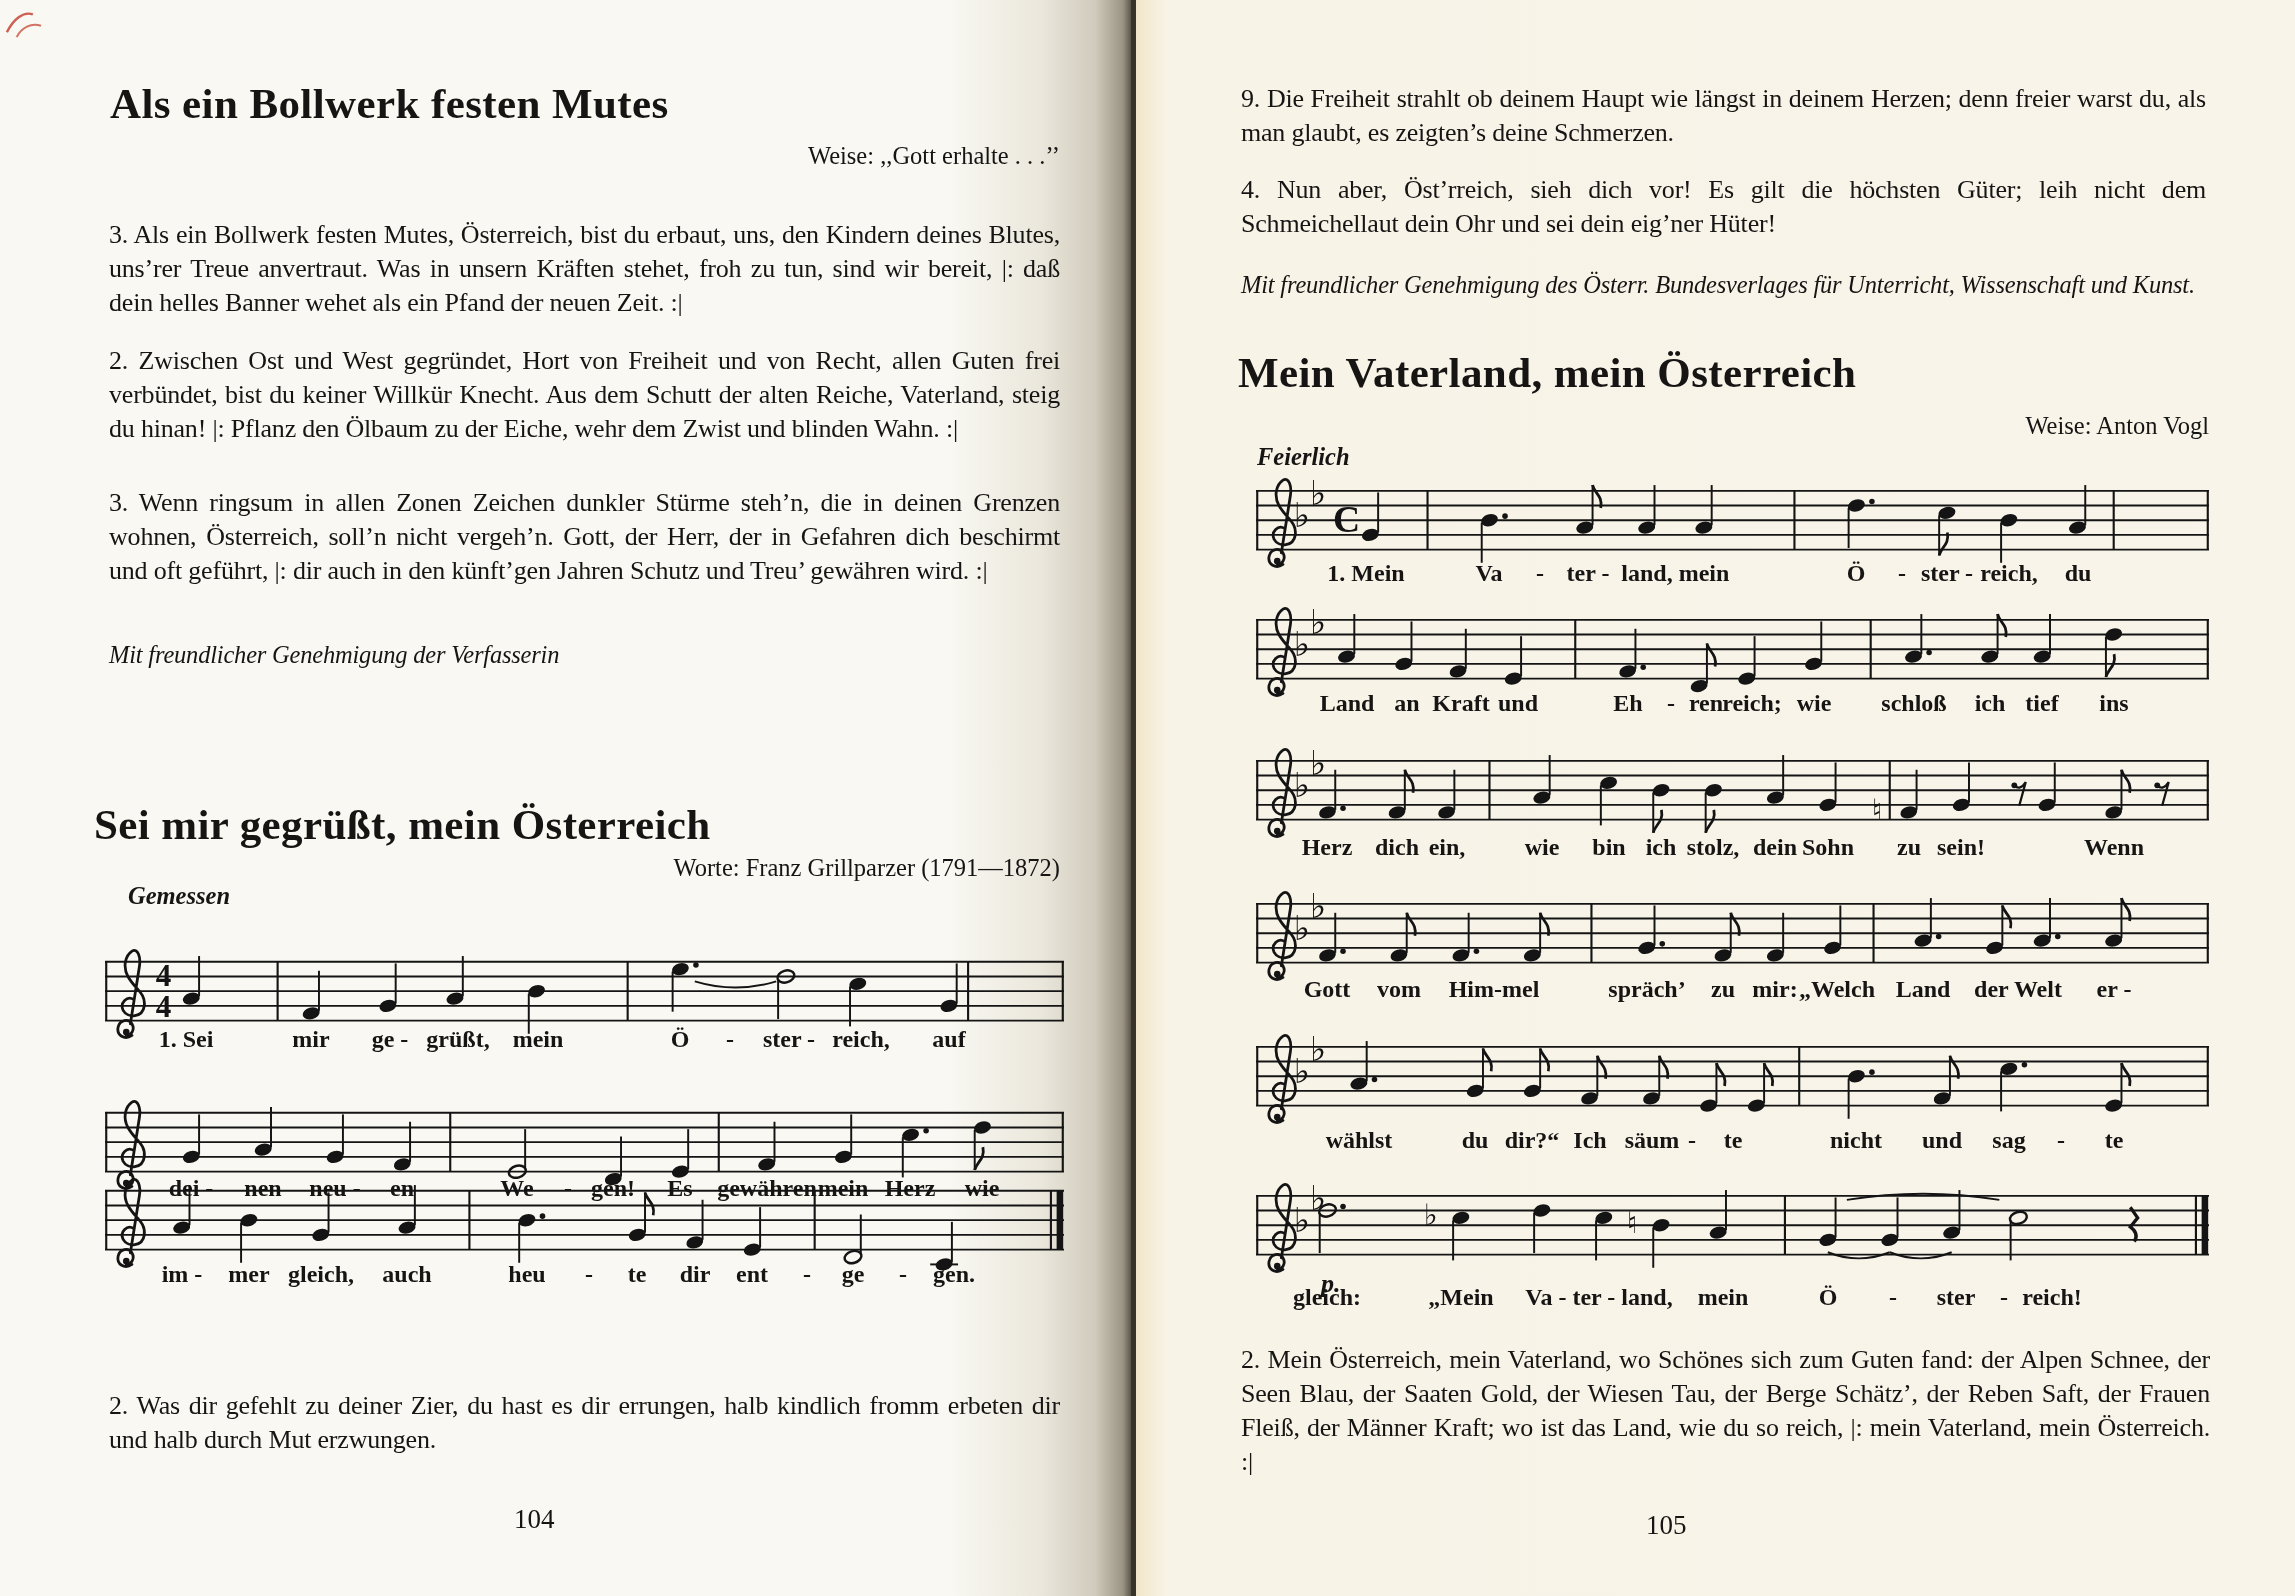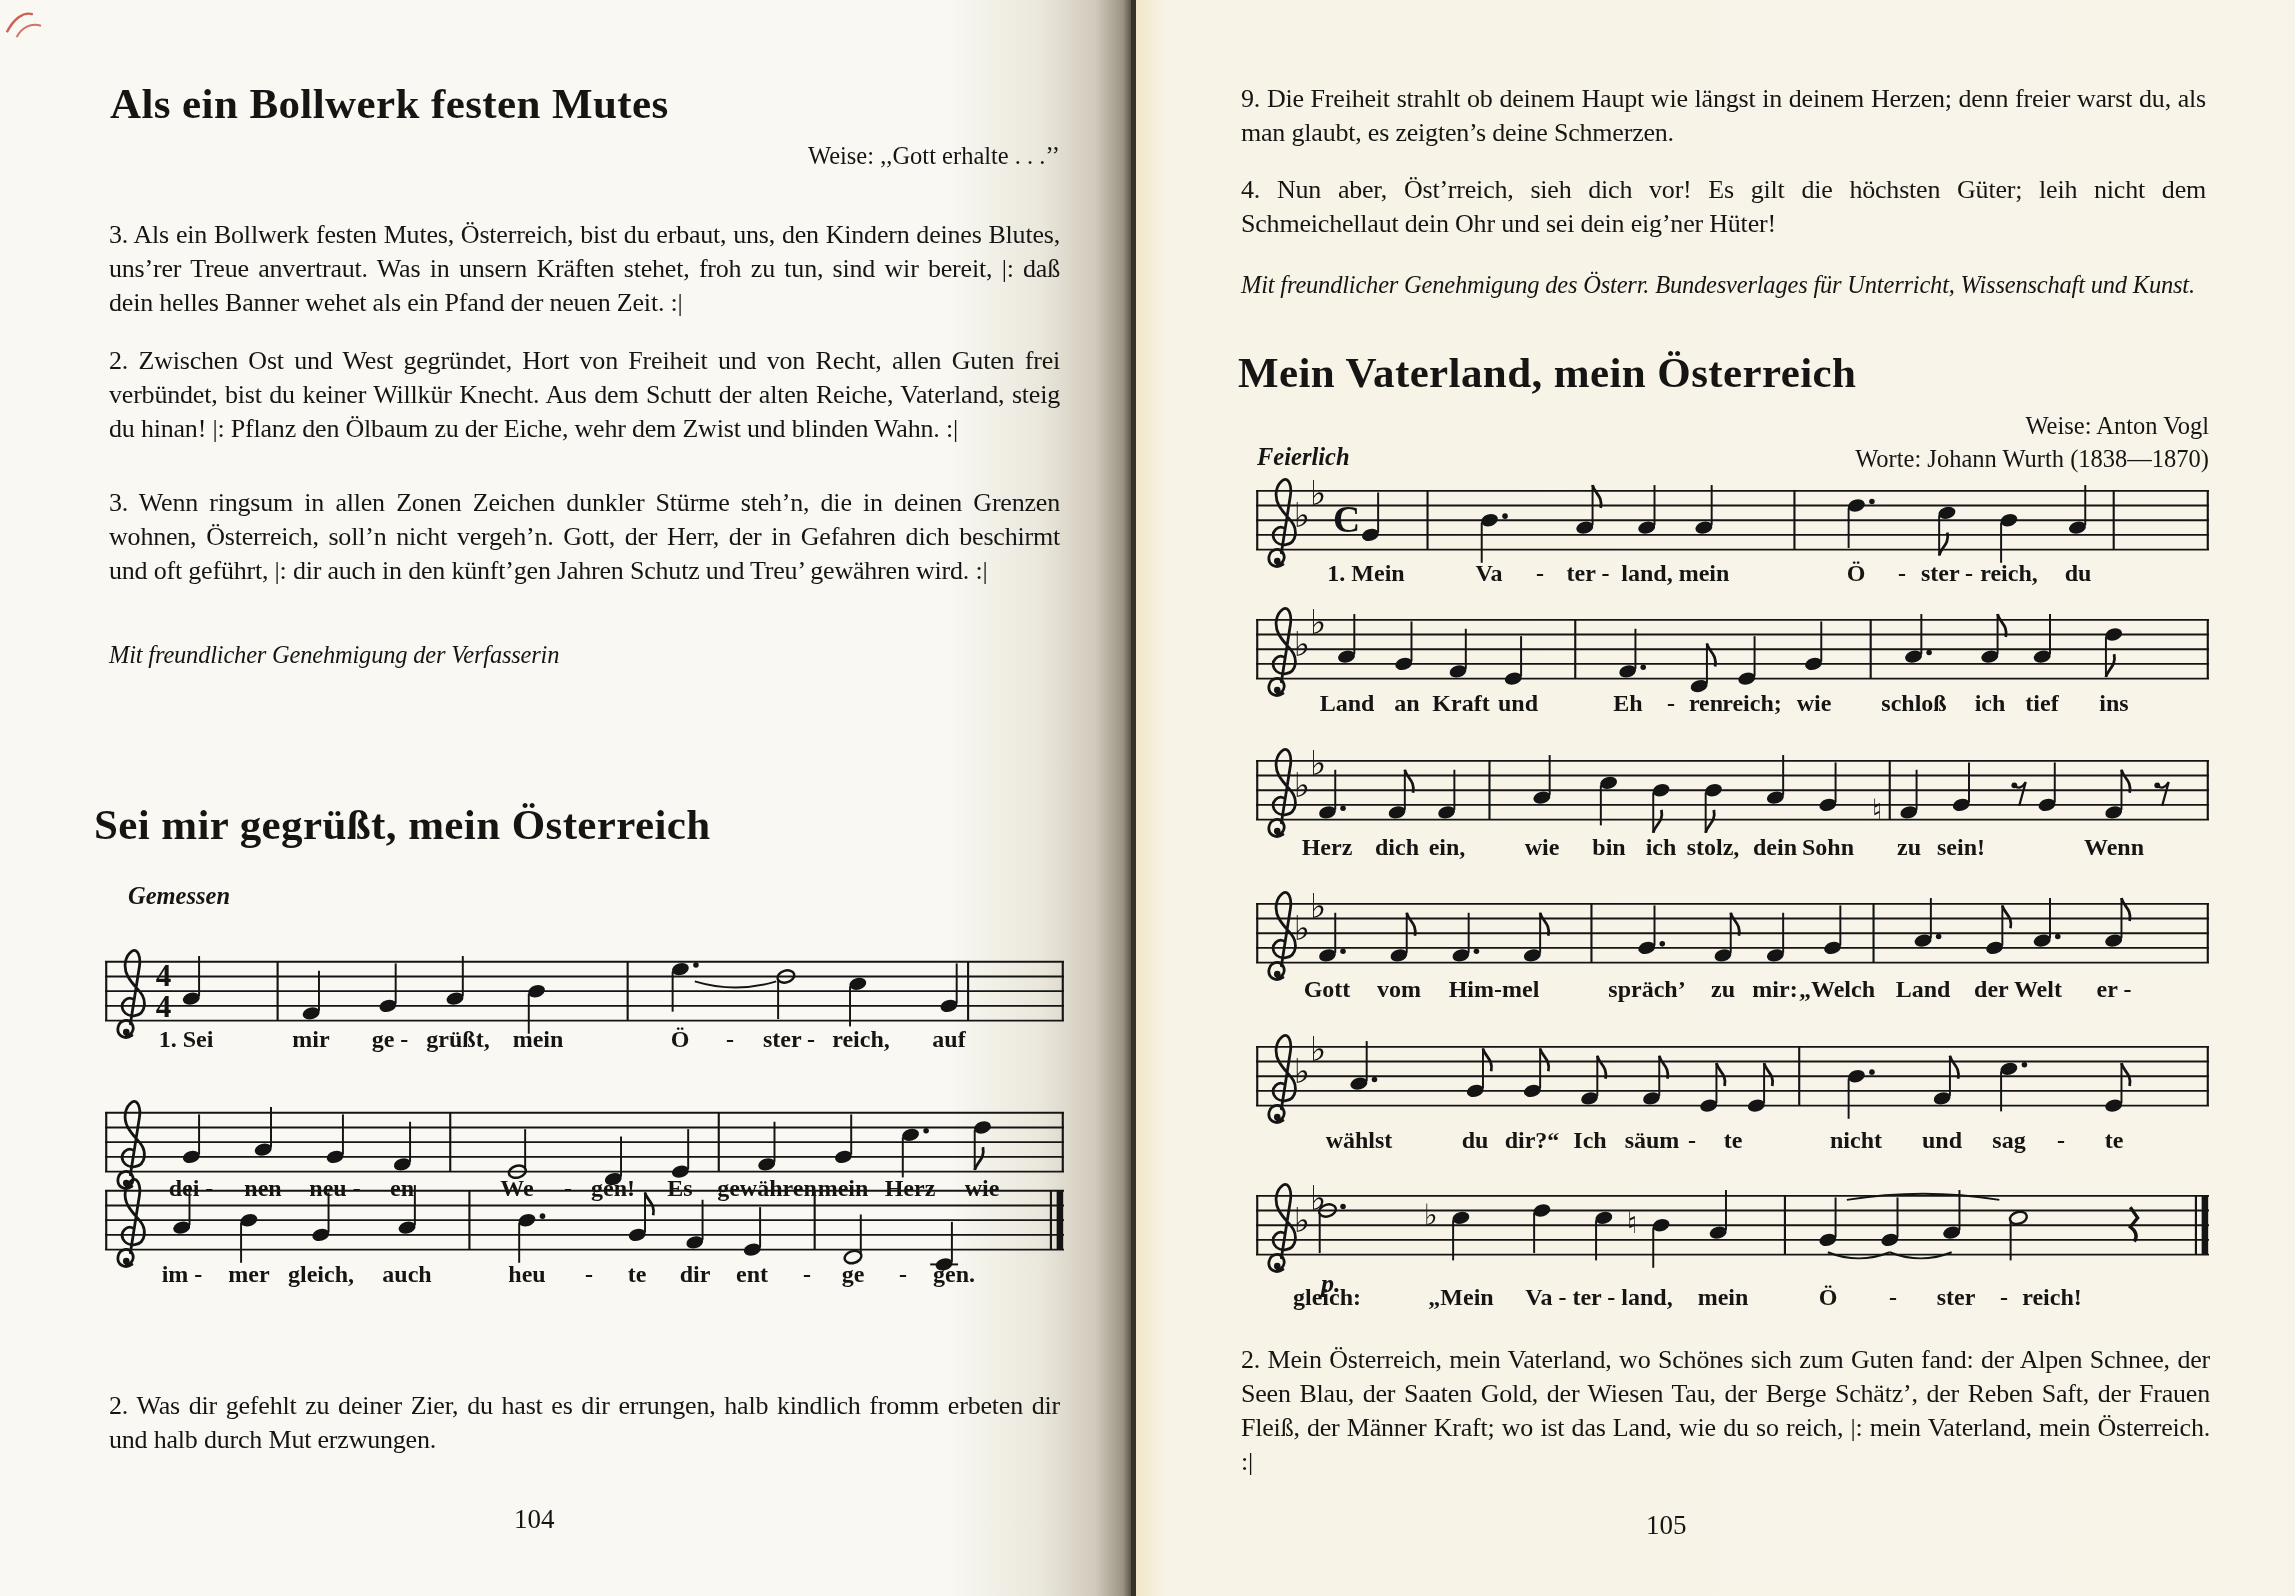--- a/index.html
+++ b/index.html
@@ -42,20 +42,21 @@
 </div>
 
 <div class="abs verse" style="left:109px;top:218px;width:951px">3.  Als ein Bollwerk festen Mutes, Österreich, bist du erbaut, uns, den Kindern deines Blutes, uns’rer Treue anvertraut. Was in unsern Kräften stehet, froh zu tun, sind wir bereit, |: daß dein helles Banner wehet als ein Pfand der neuen Zeit. :|</div>
 <div class="abs verse" style="left:109px;top:344px;width:951px">2.  Zwischen Ost und West gegründet, Hort von Freiheit und von Recht, allen Guten frei verbündet, bist du keiner Willkür Knecht. Aus dem Schutt der alten Reiche, Vaterland, steig du hinan! |: Pflanz den Ölbaum zu der Eiche, wehr dem Zwist und blinden Wahn. :|</div>
 <div class="abs verse" style="left:109px;top:486px;width:951px">3.  Wenn ringsum in allen Zonen Zeichen dunkler Stürme steh’n, die in deinen Grenzen wohnen, Österreich, soll’n nicht vergeh’n. Gott, der Herr, der in Gefahren dich beschirmt und oft geführt, |: dir auch in den künft’gen Jahren Schutz und Treu’ gewähren wird. :|</div>
 <div class="abs permission" style="left:109px;top:638px;width:951px">Mit freundlicher Genehmigung der Verfasserin</div>
 
 <div class="abs song-title" style="left:94px;top:800px">Sei mir gegrüßt, mein Österreich</div>
 
 <div class="abs credits" style="left:487px;top:851px;width:573px">
+  <div>Worte: Franz Grillparzer (1791—1872)</div>
 </div>
 <div class="abs tempo" style="left:128px;top:882px">Gemessen</div>
 
 <div class="system" style="left:105px;top:929px;width:959px">
     <svg width="959" height="176" viewBox="0 0 1172 215">
       <line x1="0" y1="40" x2="1172" y2="40" stroke="#141414" stroke-width="2.2"></line>
       <line x1="0" y1="58" x2="1172" y2="58" stroke="#141414" stroke-width="2.2"></line>
       <line x1="0" y1="76" x2="1172" y2="76" stroke="#141414" stroke-width="2.2"></line>
       <line x1="0" y1="94" x2="1172" y2="94" stroke="#141414" stroke-width="2.2"></line>
       <line x1="0" y1="112" x2="1172" y2="112" stroke="#141414" stroke-width="2.2"></line>
@@ -215,21 +216,20 @@
 <div class="abs page-number" style="left:514px;top:1504px">104</div>
 
 <div class="abs verse" style="left:1241px;top:82px;width:965px">9.  Die Freiheit strahlt ob deinem Haupt wie längst in deinem Herzen; denn freier warst du, als man glaubt, es zeigten’s deine Schmerzen.</div>
 <div class="abs verse" style="left:1241px;top:173px;width:965px">4.  Nun aber, Öst’rreich, sieh dich vor! Es gilt die höchsten Güter; leih nicht dem Schmeichellaut dein Ohr und sei dein eig’ner Hüter!</div>
 <div class="abs permission" style="left:1241px;top:268px;width:965px">Mit freundlicher Genehmigung des Österr. Bundesverlages für Unterricht, Wissenschaft und Kunst.</div>
 
 <div class="abs song-title" style="left:1238px;top:348px">Mein Vaterland, mein Österreich</div>
 
 <div class="abs credits" style="left:1235px;top:409px;width:974px">
   <div>Weise: Anton Vogl</div>
-  <div>Worte: Johann Wurth (1838—1870)</div>
 </div>
 <div class="abs tempo" style="left:1257px;top:443px">Feierlich</div>
 
 <div class="system" style="left:1256px;top:458px;width:953px">
     <svg width="953" height="176" viewBox="0 0 1165 215">
       <line x1="0" y1="40" x2="1165" y2="40" stroke="#141414" stroke-width="2.2"></line>
       <line x1="0" y1="58" x2="1165" y2="58" stroke="#141414" stroke-width="2.2"></line>
       <line x1="0" y1="76" x2="1165" y2="76" stroke="#141414" stroke-width="2.2"></line>
       <line x1="0" y1="94" x2="1165" y2="94" stroke="#141414" stroke-width="2.2"></line>
       <line x1="0" y1="112" x2="1165" y2="112" stroke="#141414" stroke-width="2.2"></line>

